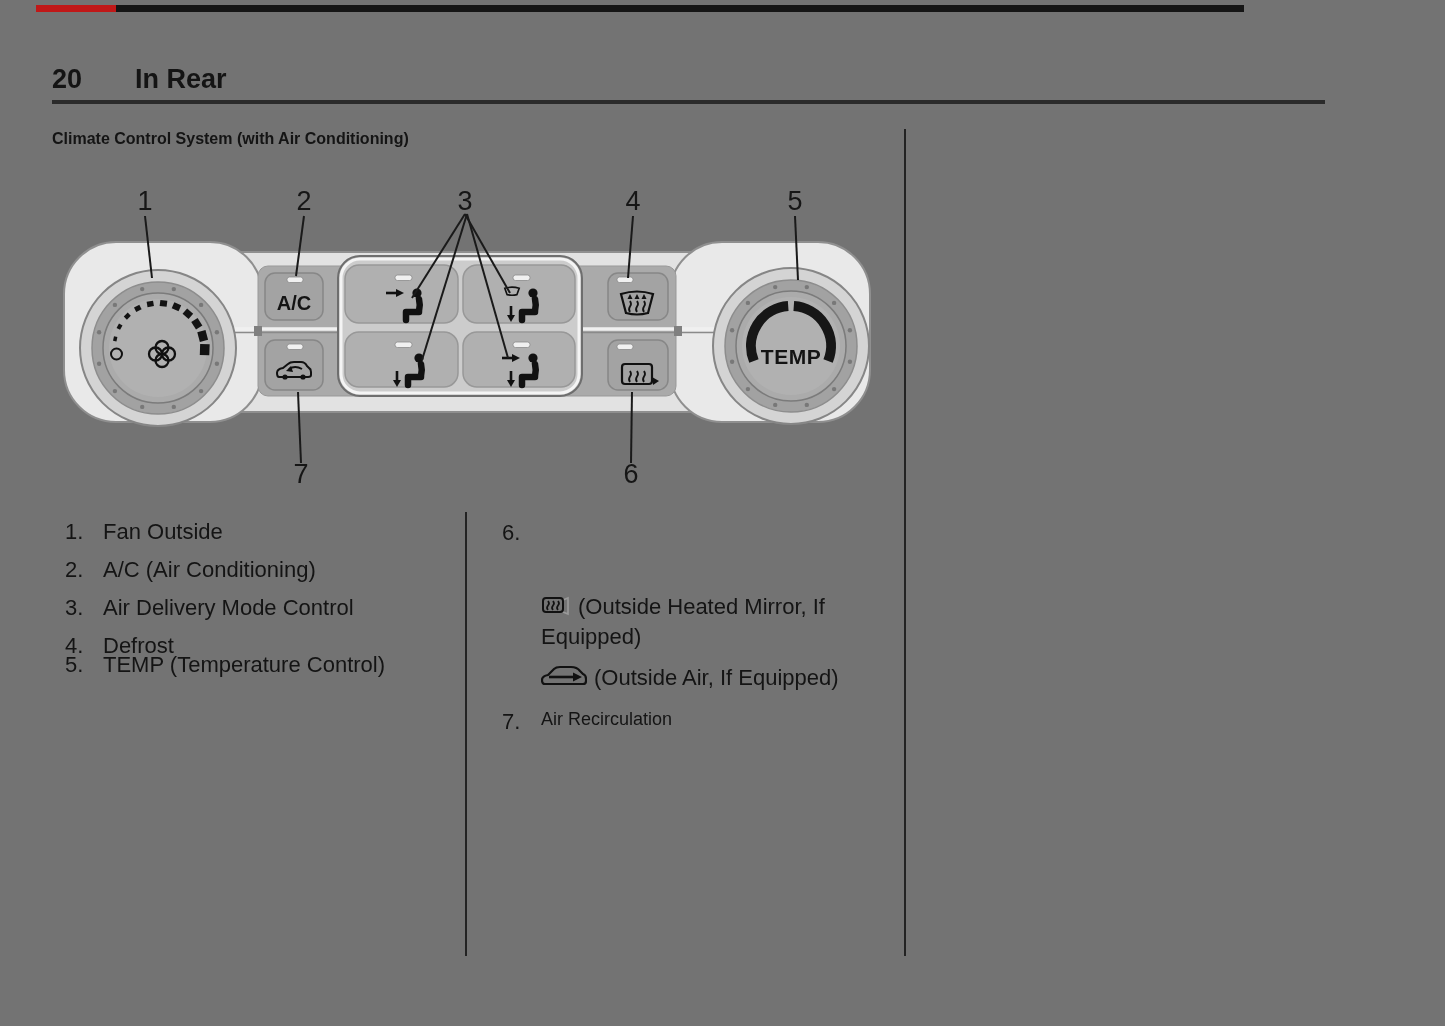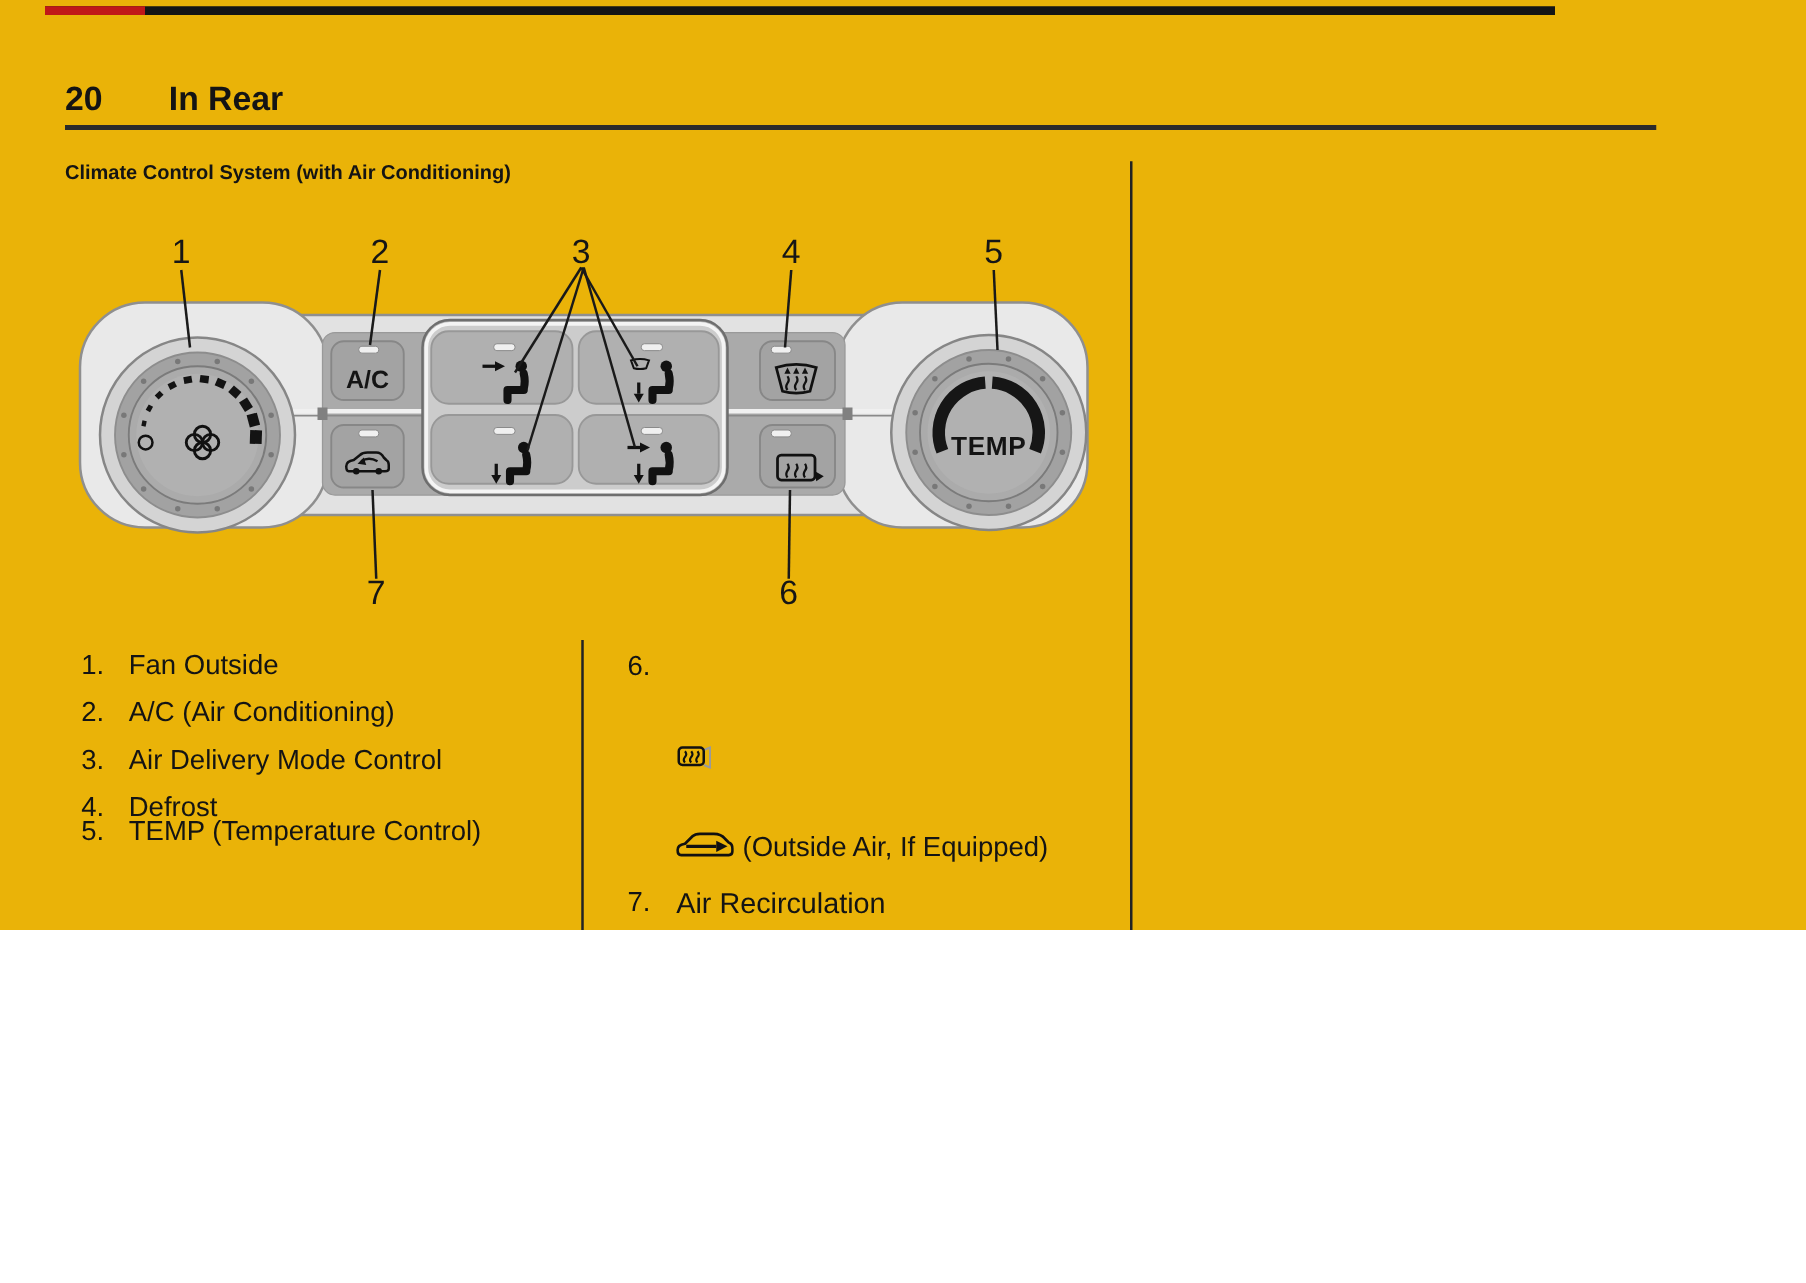--- a/index.html
+++ b/index.html
@@ -1,34 +1,34 @@
 <!DOCTYPE html>
 <html><head>
 <meta charset="utf-8">
 <style>
   html,body{margin:0;padding:0;background:#fff}
-  .page{position:relative;width:1445px;height:744px;background:#eab308;overflow:hidden;
+  .page{position:relative;width:1445px;height:1026px;background:#737373;overflow:hidden;
         font-family:"Liberation Sans",sans-serif;color:#141414}
   .topbar{position:absolute;left:36px;top:5px;width:1208px;height:7px;background:#151515}
   .topbar-red{position:absolute;left:0;top:0;width:80px;height:7px;background:#c01818}
   .pn{position:absolute;left:52px;top:64px;font-size:27px;font-weight:bold}
   .sec{position:absolute;left:135px;top:64px;font-size:27px;font-weight:bold}
   .rule{position:absolute;left:52px;top:100px;width:1273px;height:4px;background:#2b2b2b}
   .heading{position:absolute;left:52px;top:130px;margin:0;font-size:16px;font-weight:bold;white-space:nowrap}
   .vdiv{position:absolute;width:2px;background:#232323}
   .vdiv.right{left:904px;top:129px;height:827px}
   .vdiv.mid{left:465px;top:512px;height:444px}
   svg.diagram{position:absolute;left:58px;top:186px;width:820px;height:302px}
   svg text{font-family:"Liberation Sans",sans-serif;fill:#141414}
   .callout{font-size:27px;fill:#161616}
   .lrow{position:absolute;left:65px;font-size:22px;white-space:nowrap}
   .lrow .n{display:inline-block;width:38px}
   .rnum{position:absolute;left:502px;font-size:22px}
   .rcontent{position:absolute;left:541px;width:330px;font-size:22px;line-height:30px}
-  .ilabel{position:absolute;left:541px;font-size:23px;white-space:nowrap}
+  .ilabel{position:absolute;left:541px;font-size:18px;white-space:nowrap}
   .inline-icon{display:inline-block;margin-right:7px}
   .va1{vertical-align:-5px}.va2{vertical-align:-3px}.va3{vertical-align:-5px}
 </style>
 </head>
 <body>
 
 <div class="page">
 
   <div class="topbar">
     <div class="topbar-red"></div>
@@ -274,21 +274,21 @@
   <span class="rnum" style="top:520px">6.</span>
 
 
   <div class="rcontent" style="top:592px">
     <svg class="inline-icon va2" width="30" height="22" viewBox="0 0 30 22">
       <path d="M22,5 L27,3 L27,19 L22,17" stroke="#9a9a9a" stroke-width="1.6" fill="none"></path>
       <rect x="2" y="3" width="20" height="14" rx="3" stroke="#111" stroke-width="2" fill="none"></rect>
       <path d="M7,15 q-2,-2 0,-4.5 q2,-2 0,-4.5" stroke="#111" stroke-width="1.7" fill="none"></path>
       <path d="M12,15 q-2,-2 0,-4.5 q2,-2 0,-4.5" stroke="#111" stroke-width="1.7" fill="none"></path>
       <path d="M17,15 q-2,-2 0,-4.5 q2,-2 0,-4.5" stroke="#111" stroke-width="1.7" fill="none"></path>
-    </svg>
+    </svg><span>(Outside Heated Mirror, If Equipped)</span>
   </div>
 
   <div class="rcontent" style="top:663px">
     <svg class="inline-icon va3" width="46" height="26" viewBox="0 0 46 26">
       <path d="M4,20 Q1,20 1,16 Q1,12 7,11 L13,5 Q15,3 19,3 L30,3 Q36,3 39,7 L42,10 Q45,11 45,15 L45,17 Q45,20 42,20 Z" stroke="#111" stroke-width="2.2" fill="none" stroke-linejoin="round"></path>
       <path d="M8,13 L32,13" stroke="#111" stroke-width="2.6"></path>
       <path d="M32,8.5 L41,13 L32,17.5 Z" fill="#111"></path>
     </svg><span>(Outside Air, If Equipped)</span>
   </div>
 

